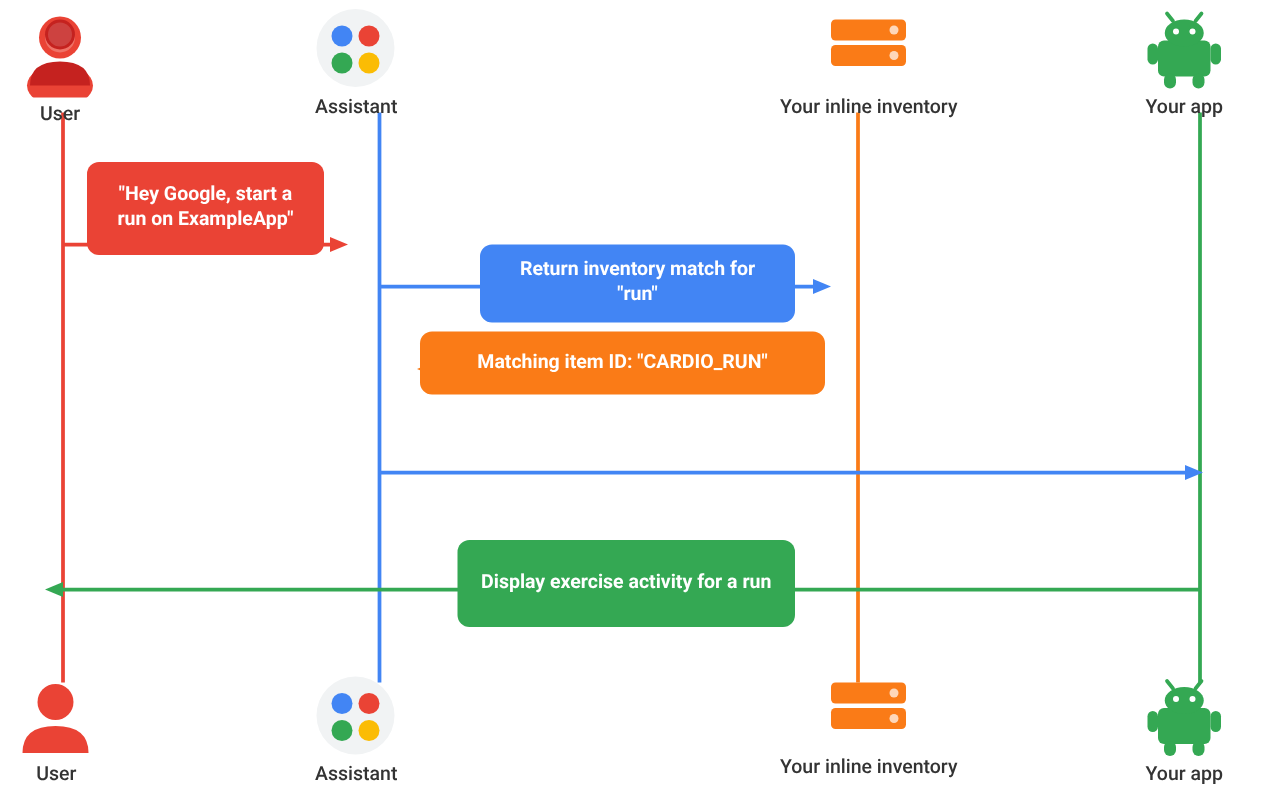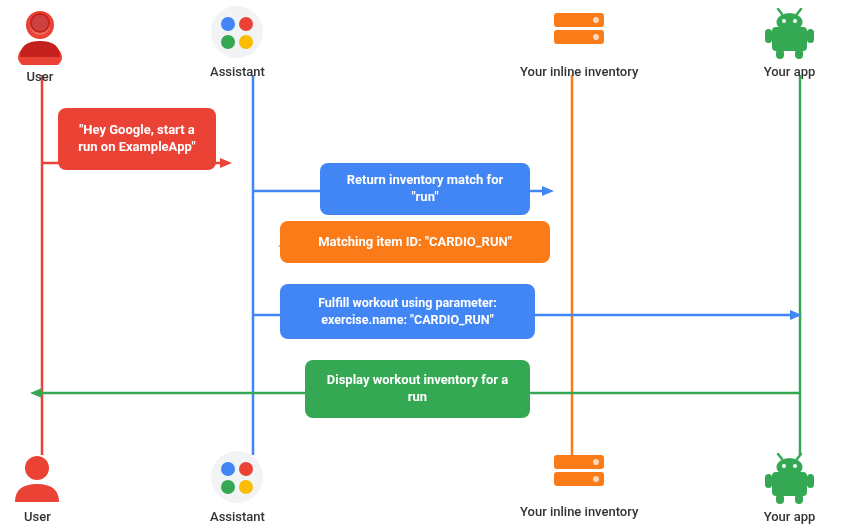--- a/index.html
+++ b/index.html
@@ -175,27 +175,23 @@
 
   <div class="msg-box msg-blue" style="left:320px; top:163px; width:210px; height:52px;">
     <span>Return inventory match
 for "run"</span>
   </div>
 
   <div class="msg-box msg-orange" style="left:280px; top:221px; width:270px; height:42px;">
     <span>Matching item ID: "CARDIO_RUN"</span>
   </div>
 
-  <div class="msg-box msg-blue" style="left:280px; top:284px; width:255px; height:55px; font-size:12.5px;">
-    <span>Fulfill workout using parameter:
-exercise.name: "CARDIO_RUN"</span>
-  </div>
 
   <div class="msg-box msg-green" style="left:305px; top:360px; width:225px; height:58px;">
-    <span>Display workout inventory
+    <span>Display exercise activity
 for a run</span>
   </div>
 
   <div class="actor-group" style="left:10px; top:450px;">
     <svg width="55" height="55" viewBox="0 0 55 55">
       <circle cx="27" cy="18" r="12" fill="#EA4335"></circle>
       <path d="M5 52 Q5 34 27 34 Q49 34 49 52" fill="#EA4335"></path>
     </svg>
     <span class="actor-label">User</span>
   </div>

